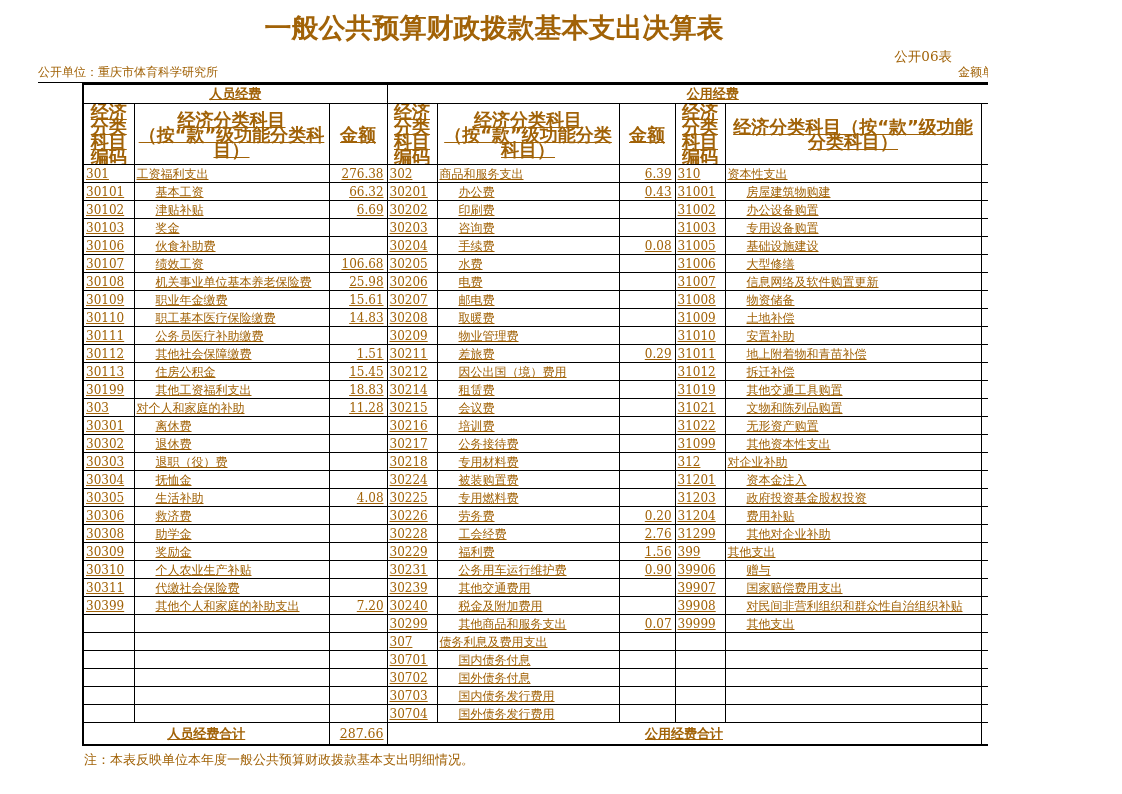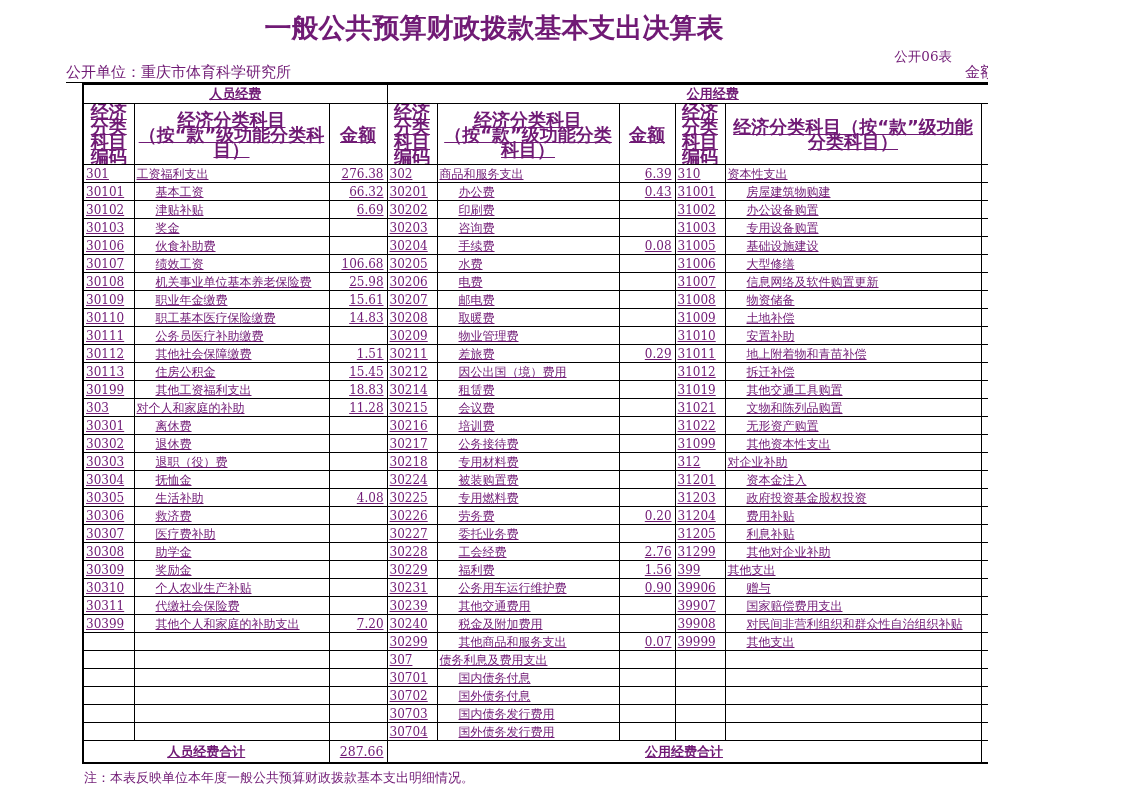--- a/index.html
+++ b/index.html
@@ -1,23 +1,23 @@
 <!DOCTYPE html>
 <html><head>
 <meta charset="utf-8">
 <style>
   html,body{margin:0;padding:0;background:#fff;}
-  .page{position:relative;width:988px;height:794px;background:#ffffff;color:#701a75;
+  .page{position:relative;width:988px;height:794px;background:#ffffff;color:#a16207;
         font-family:"DejaVu Serif","Liberation Serif",serif;overflow:hidden;}
   .doc-title{padding-top:12px;text-align:center;
         font-family:"DejaVu Sans","Liberation Sans",sans-serif;
         font-weight:bold;font-size:27px;line-height:31px;letter-spacing:0px;}
   .table-no{text-align:right;margin-right:36px;font-size:13.5px;line-height:15px;margin-top:6px;}
   .meta-line{display:flex;justify-content:space-between;align-items:flex-end;
-        margin-left:66px;width:1004px;font-size:15px;line-height:16px;
+        margin-left:38px;width:1004px;font-size:12px;line-height:16px;
         border-bottom:1px solid #000;padding-bottom:2px;box-sizing:border-box;}
   table.budget{border-collapse:collapse;table-layout:fixed;margin-left:82px;width:956px;
         border:2px solid #000;text-decoration:underline;}
   table.budget th,table.budget td{border:1px solid #000;overflow:hidden;}
   .group-row th{height:17px;padding:0;
         font-family:"DejaVu Sans","Liberation Sans",sans-serif;
         font-size:13px;font-weight:bold;text-align:center;}
   .colhead-row th{height:54px;vertical-align:middle;
         font-family:"DejaVu Sans","Liberation Sans",sans-serif;
         font-size:18px;font-weight:bold;line-height:15px;
@@ -292,31 +292,20 @@
           <td class="subject indent">救济费</td>
           <td class="amount"></td>
           <td class="code">30226</td>
           <td class="subject indent">劳务费</td>
           <td class="amount">0.20</td>
           <td class="code">31204</td>
           <td class="subject indent">费用补贴</td>
           <td class="amount"></td>
         </tr>
         <tr>
-          <td class="code">30307</td>
-          <td class="subject indent">医疗费补助</td>
-          <td class="amount"></td>
-          <td class="code">30227</td>
-          <td class="subject indent">委托业务费</td>
-          <td class="amount"></td>
-          <td class="code">31205</td>
-          <td class="subject indent">利息补贴</td>
-          <td class="amount"></td>
-        </tr>
-        <tr>
           <td class="code">30308</td>
           <td class="subject indent">助学金</td>
           <td class="amount"></td>
           <td class="code">30228</td>
           <td class="subject indent">工会经费</td>
           <td class="amount">2.76</td>
           <td class="code">31299</td>
           <td class="subject indent">其他对企业补助</td>
           <td class="amount"></td>
         </tr>

